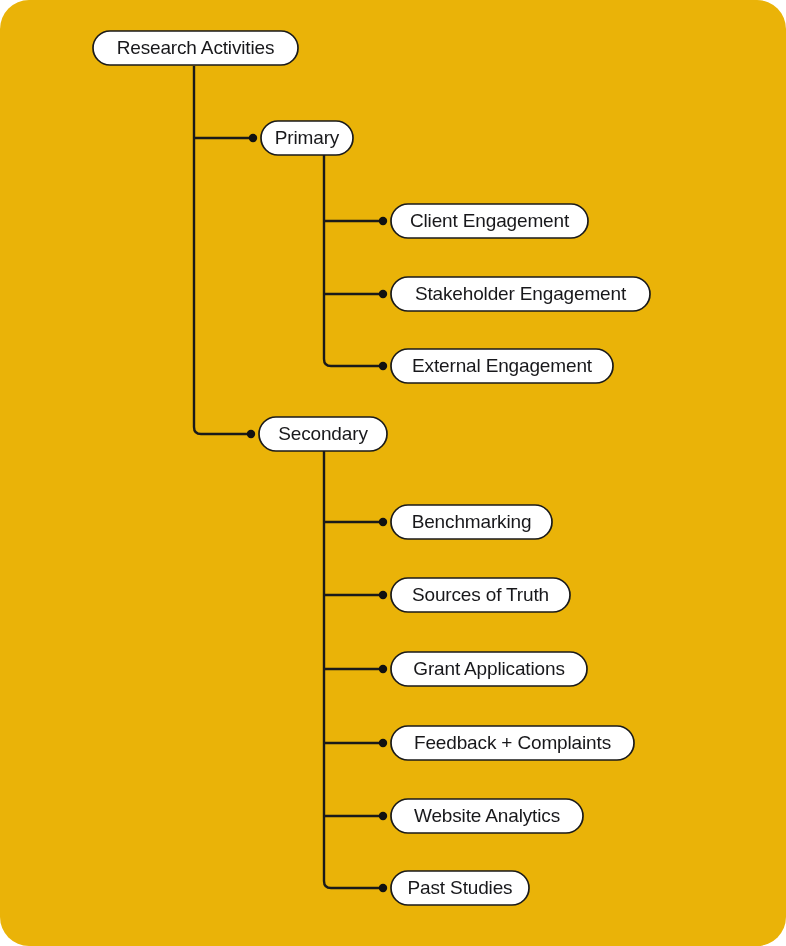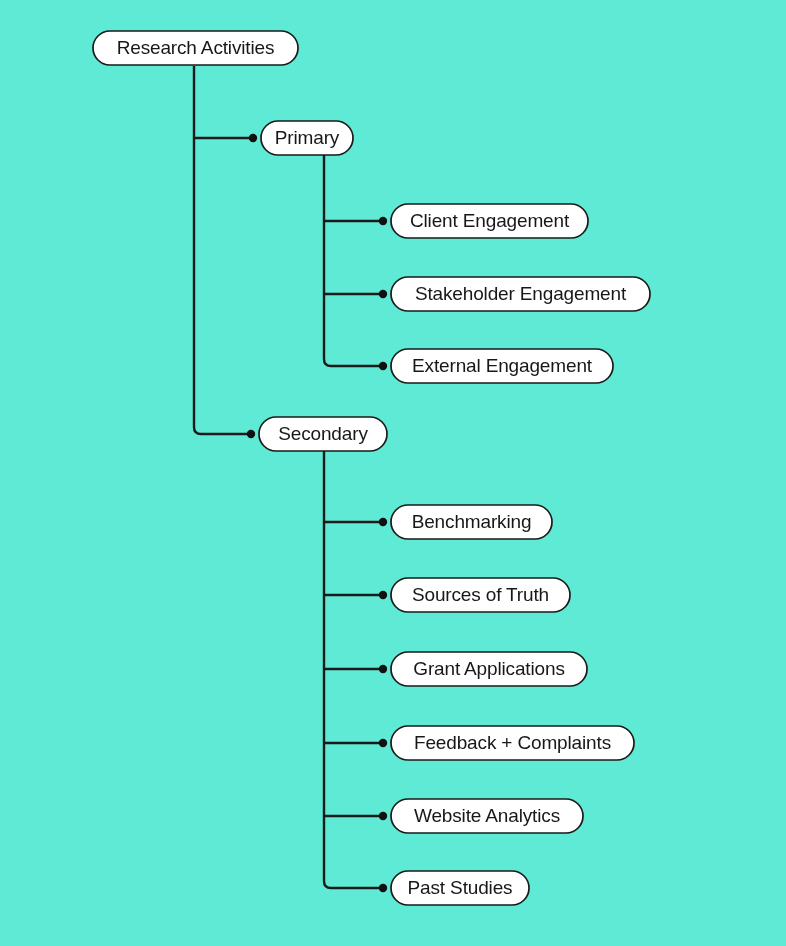--- a/index.html
+++ b/index.html
@@ -10,21 +10,22 @@
   body {
     width: 786px;
     height: 946px;
     font-family: "Liberation Sans", sans-serif;
     overflow: hidden;
   }
   #diagram-root {
     position: relative;
     width: 786px;
     height: 946px;
-    background: #5eead4;
+    background: #eab308;
+    border-radius: 29px;
   }
   svg.tree-canvas {
     display: block;
     width: 786px;
     height: 946px;
   }
   .node-pill {
     fill: #ffffff;
     stroke: #1a1a1a;
     stroke-width: 1.7;

